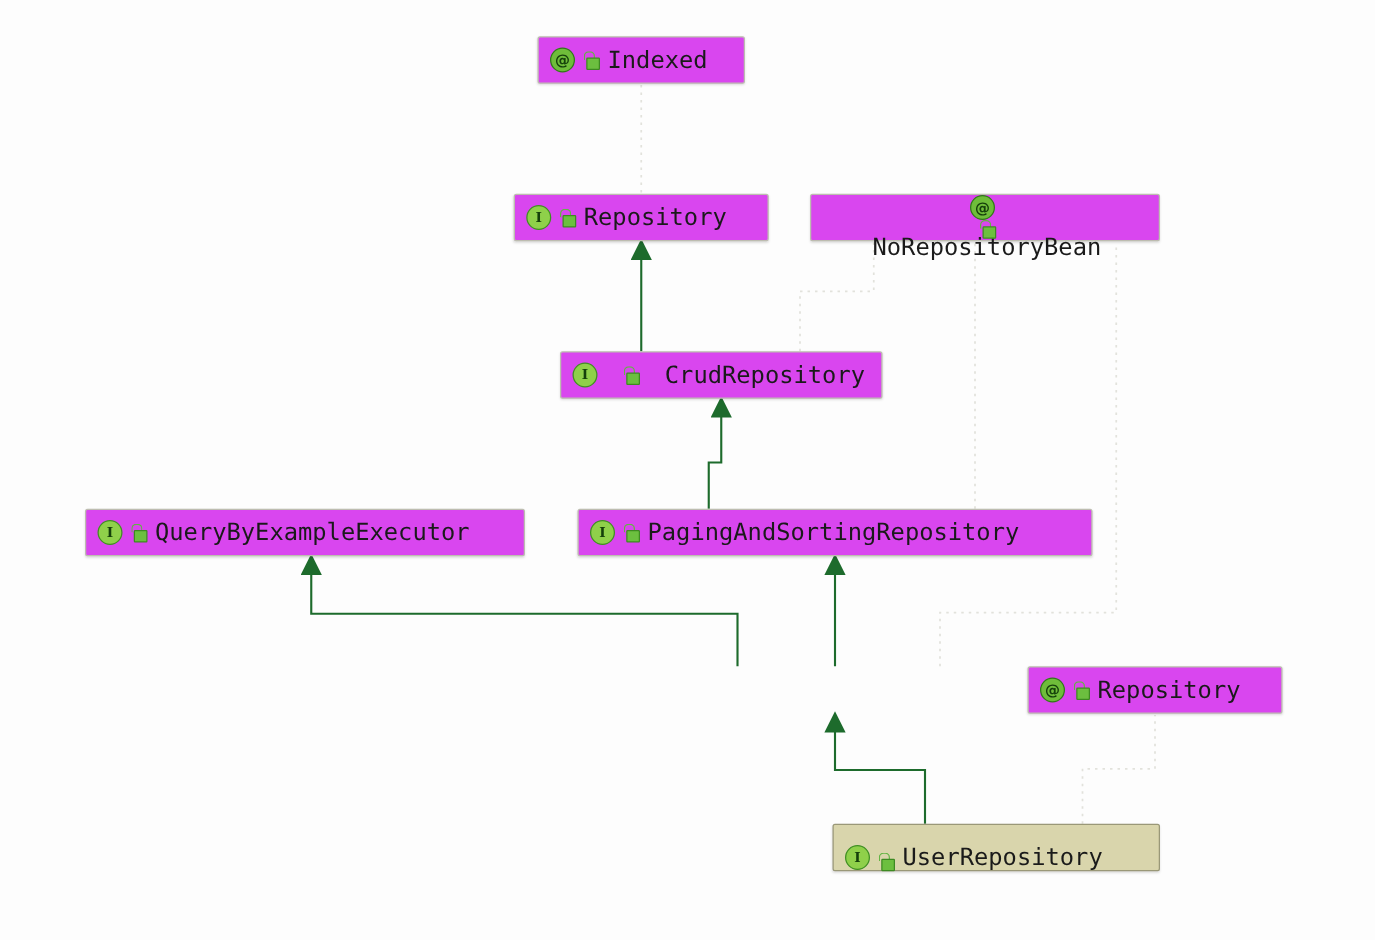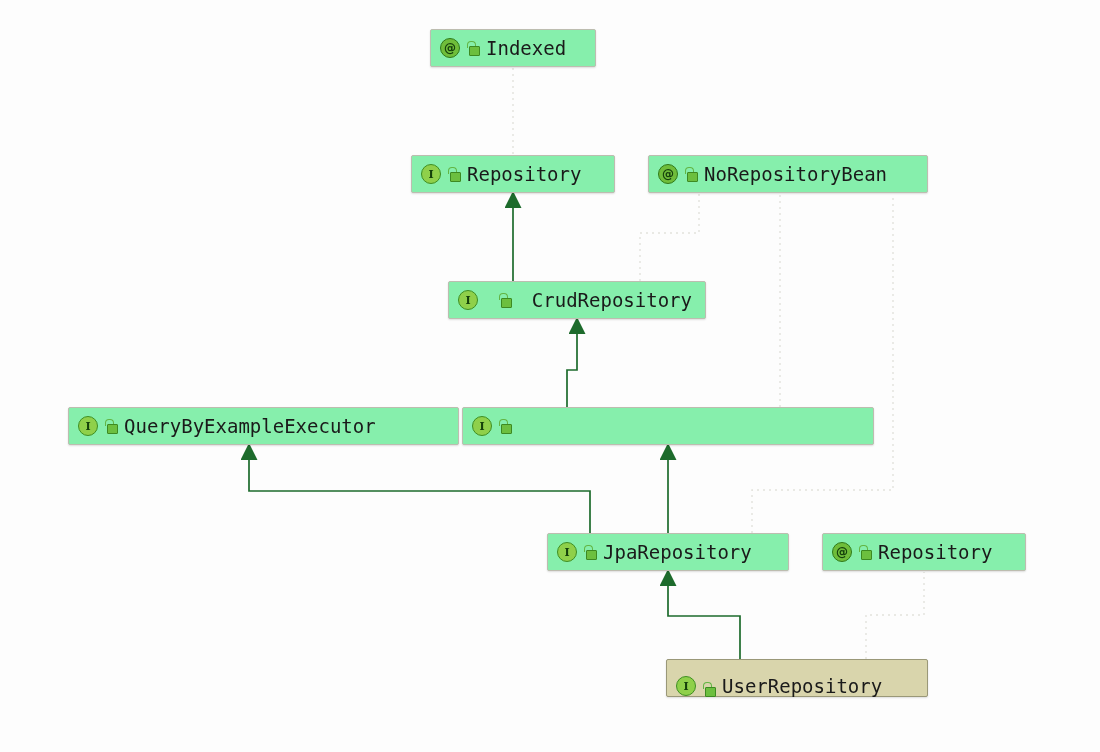--- a/index.html
+++ b/index.html
@@ -23,21 +23,21 @@
     height: 752px;
     pointer-events: none;
   }
   .node {
     position: absolute;
     box-sizing: border-box;
     display: flex;
     align-items: center;
     height: 38px;
     padding: 0 13px 0 9px;
-    background: #86efac;
+    background: #d946ef;
     border: 1px solid #bdbdb0;
     border-radius: 2px;
     box-shadow: 0 1px 2px rgba(0,0,0,0.13);
     white-space: nowrap;
   }
   .node.selected {
     background: #d9d5ac;
     border-color: #9a9878;
     align-items: flex-end;
   }
@@ -161,63 +161,56 @@
 
   <div class="node" style="left:411px; top:155px; width:204px;">
     <span class="kind-icon interface"></span>
     <span class="vis-icon">
         <span class="shackle"></span>
         <span class="body"></span>
       </span>
     <span class="node-label">Repository</span>
   </div>
 
-  <div class="node" style="left:648px; top:155px; width:280px;">
+  <div class="node" style="left:648px; top:155px; width:280px;flex-direction:column;">
     <span class="kind-icon annotation"></span>
     <span class="vis-icon">
         <span class="shackle"></span>
         <span class="body"></span>
       </span>
     <span class="node-label">NoRepositoryBean</span>
   </div>
 
   <div class="node" style="left:448px; top:281px; width:258px;justify-content:space-between;">
     <span class="kind-icon interface"></span>
     <span class="vis-icon">
         <span class="shackle"></span>
         <span class="body"></span>
       </span>
     <span class="node-label">CrudRepository</span>
   </div>
 
-  <div class="node" style="left:68px; top:407px; width:391px;">
+  <div class="node" style="left:68px; top:407px; width:352px;">
     <span class="kind-icon interface"></span>
     <span class="vis-icon">
         <span class="shackle"></span>
         <span class="body"></span>
       </span>
     <span class="node-label">QueryByExampleExecutor</span>
   </div>
 
   <div class="node" style="left:462px; top:407px; width:412px;">
     <span class="kind-icon interface"></span>
     <span class="vis-icon">
         <span class="shackle"></span>
         <span class="body"></span>
       </span>
-  </div>
-
-  <div class="node" style="left:547px; top:533px; width:242px;">
-    <span class="kind-icon interface"></span>
-    <span class="vis-icon">
-        <span class="shackle"></span>
-        <span class="body"></span>
-      </span>
-    <span class="node-label">JpaRepository</span>
-  </div>
+    <span class="node-label">PagingAndSortingRepository</span>
+  </div>
+
 
   <div class="node" style="left:822px; top:533px; width:204px;">
     <span class="kind-icon annotation"></span>
     <span class="vis-icon">
         <span class="shackle"></span>
         <span class="body"></span>
       </span>
     <span class="node-label">Repository</span>
   </div>
 

